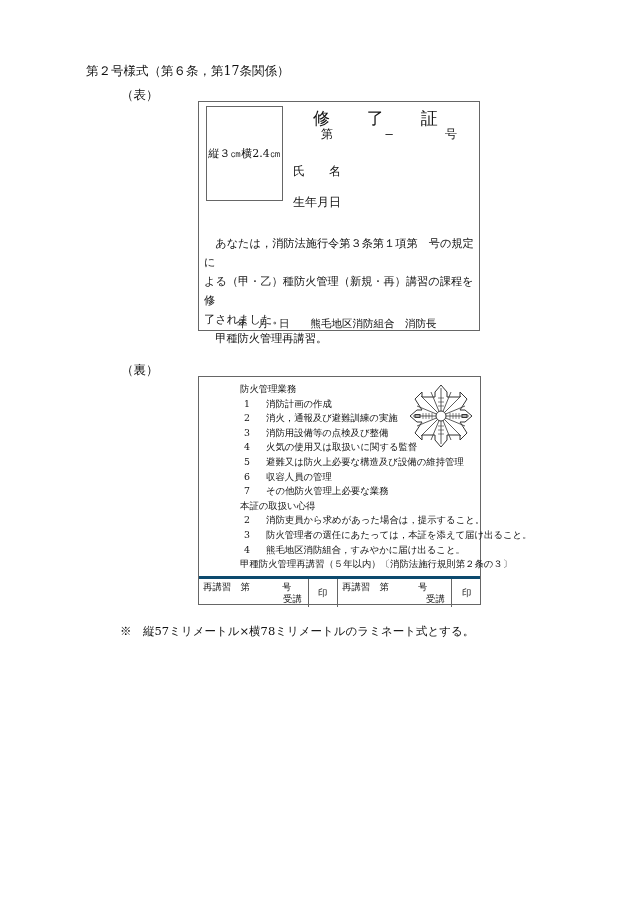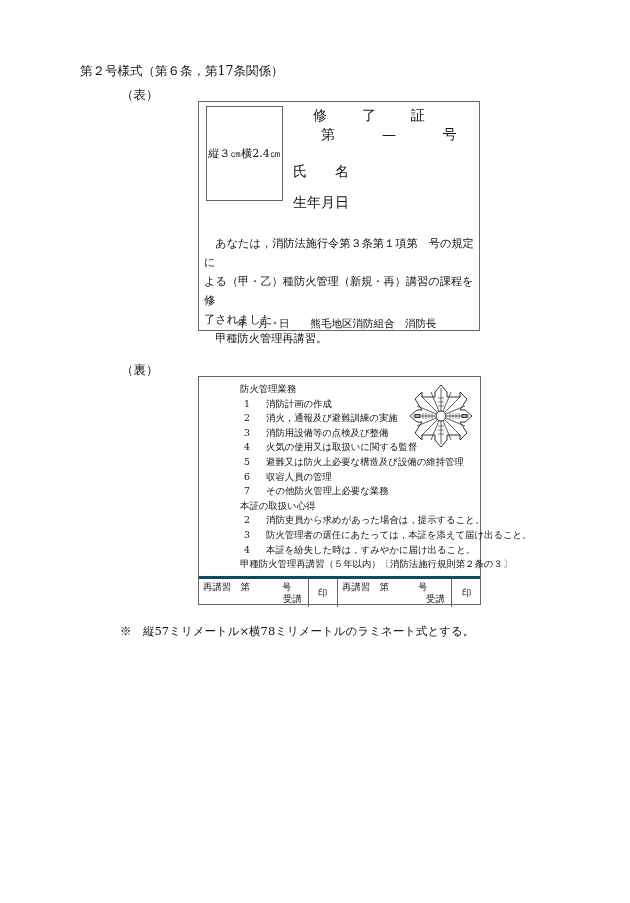--- a/index.html
+++ b/index.html
@@ -1,24 +1,24 @@
 <!DOCTYPE html>
 <html><head>
 <meta charset="utf-8">
 <style>
   html, body { margin: 0; padding: 0; background: #ffffff; }
   body { width: 630px; height: 903px; position: relative; overflow: hidden;
          font-family: "DejaVu Serif", "Liberation Serif", serif; color: #111; }
   .abs { position: absolute; white-space: nowrap; }
-  .title { left: 80px; top: 63px; font-size: 12.5px; }
+  .title { left: 86px; top: 63px; font-size: 12.5px; }
   .side-label { font-size: 12.5px; }
   .front { left: 198px; top: 101px; width: 282px; height: 230px; border: 1px solid #666; box-sizing: border-box; }
   .photo { left: 7px; top: 4px; width: 77px; height: 95px; border: 1px solid #666; box-sizing: border-box;
            display: flex; flex-direction: row; align-items: center; justify-content: center; font-size: 11px; line-height: 16px; }
-  .fsm { font-size: 14px; }
+  .fsm { font-size: 12px; font-family: Liberation Mono, monospace; }
   .body-text { left: 5px; top: 132px; width: 272px; font-size: 11.2px; line-height: 19px; white-space: normal; }
   .back { left: 198px; top: 376px; width: 283px; height: 229px; border: 1px solid #666; box-sizing: border-box; }
   .back-lines { left: 4px; top: 5px; font-size: 9.4px; line-height: 14.6px; }
   .back-lines div { white-space: nowrap; padding-left: 37px; }
   .num { display: inline-block; width: 22px; padding-left: 4px; }
   .emblem { left: 209px; top: 6px; width: 66px; height: 66px; }
   .bottom-row { left: 0; top: 199px; width: 281px; height: 28px; border-top: 3px solid #0c4a6e; display: flex; font-size: 9.4px; }
   .cell { position: relative; border-right: 1px solid #666; box-sizing: border-box; height: 28px; }
   .cell:last-child { border-right: none; }
   .note { left: 120px; top: 624px; font-size: 11.5px; }
@@ -27,21 +27,21 @@
 <body>
 
 <div class="abs title">第２号様式（第６条，第17条関係）</div>
 <div class="abs side-label" style="left:121px;top:87px;">（表）</div>
 
 <div class="abs front">
   <div class="abs photo">
     <div>縦３㎝</div>
     <div>横2.4㎝</div>
   </div>
-  <div class="abs" style="left:114px;top:5px;font-size:14px;">
+  <div class="abs" style="left:114px;top:5px;font-size:17px;">
     <span>修</span>
     <span style="display:inline-block;width:26px;"></span>
     <span>了</span>
     <span style="display:inline-block;width:26px;"></span>
     <span>証</span>
   </div>
   <div class="abs fsm" style="left:122px;top:24px;">
     <span>第</span>
     <span style="display:inline-block;width:38px;"></span>
     <span>—</span>
@@ -67,21 +67,21 @@
     <div><span class="num">1</span><span>消防計画の作成</span></div>
     <div><span class="num">2</span><span>消火，通報及び避難訓練の実施</span></div>
     <div><span class="num">3</span><span>消防用設備等の点検及び整備</span></div>
     <div><span class="num">4</span><span>火気の使用又は取扱いに関する監督</span></div>
     <div><span class="num">5</span><span>避難又は防火上必要な構造及び設備の維持管理</span></div>
     <div><span class="num">6</span><span>収容人員の管理</span></div>
     <div><span class="num">7</span><span>その他防火管理上必要な業務</span></div>
     <div>本証の取扱い心得</div>
     <div><span class="num">2</span><span>消防吏員から求めがあった場合は，提示すること。</span></div>
     <div><span class="num">3</span><span>防火管理者の選任にあたっては，本証を添えて届け出ること。</span></div>
-    <div><span class="num">4</span><span>本証を紛失した時は，すみやかに届け出ること。</span></div>
+    <div><span class="num">4</span><span>熊毛地区消防組合，すみやかに届け出ること。</span></div>
     <div>甲種防火管理再講習（５年以内）〔消防法施行規則第２条の３〕</div>
   </div>
 
   <svg class="abs emblem" viewBox="-33 -33 66 66">
     <g fill="none" stroke="#333" stroke-width="1">
       <polygon points="0,-31 6,-24 6,-19 19,-19 19,-24 26,-17 19,-6 24,-6 31,0 24,6 19,6 26,17 19,24 19,19 6,19 6,24 0,31 -6,24 -6,19 -19,19 -19,24 -26,17 -19,6 -24,6 -31,0 -24,-6 -19,-6 -26,-17 -19,-24 -19,-19 -6,-19 -6,-24"></polygon>
       <circle cx="0" cy="0" r="5"></circle>
       <g stroke-width="0.8">
         <line x1="0" y1="-5" x2="0" y2="-28"></line>
           <line x1="0" y1="5" x2="0" y2="28"></line>

